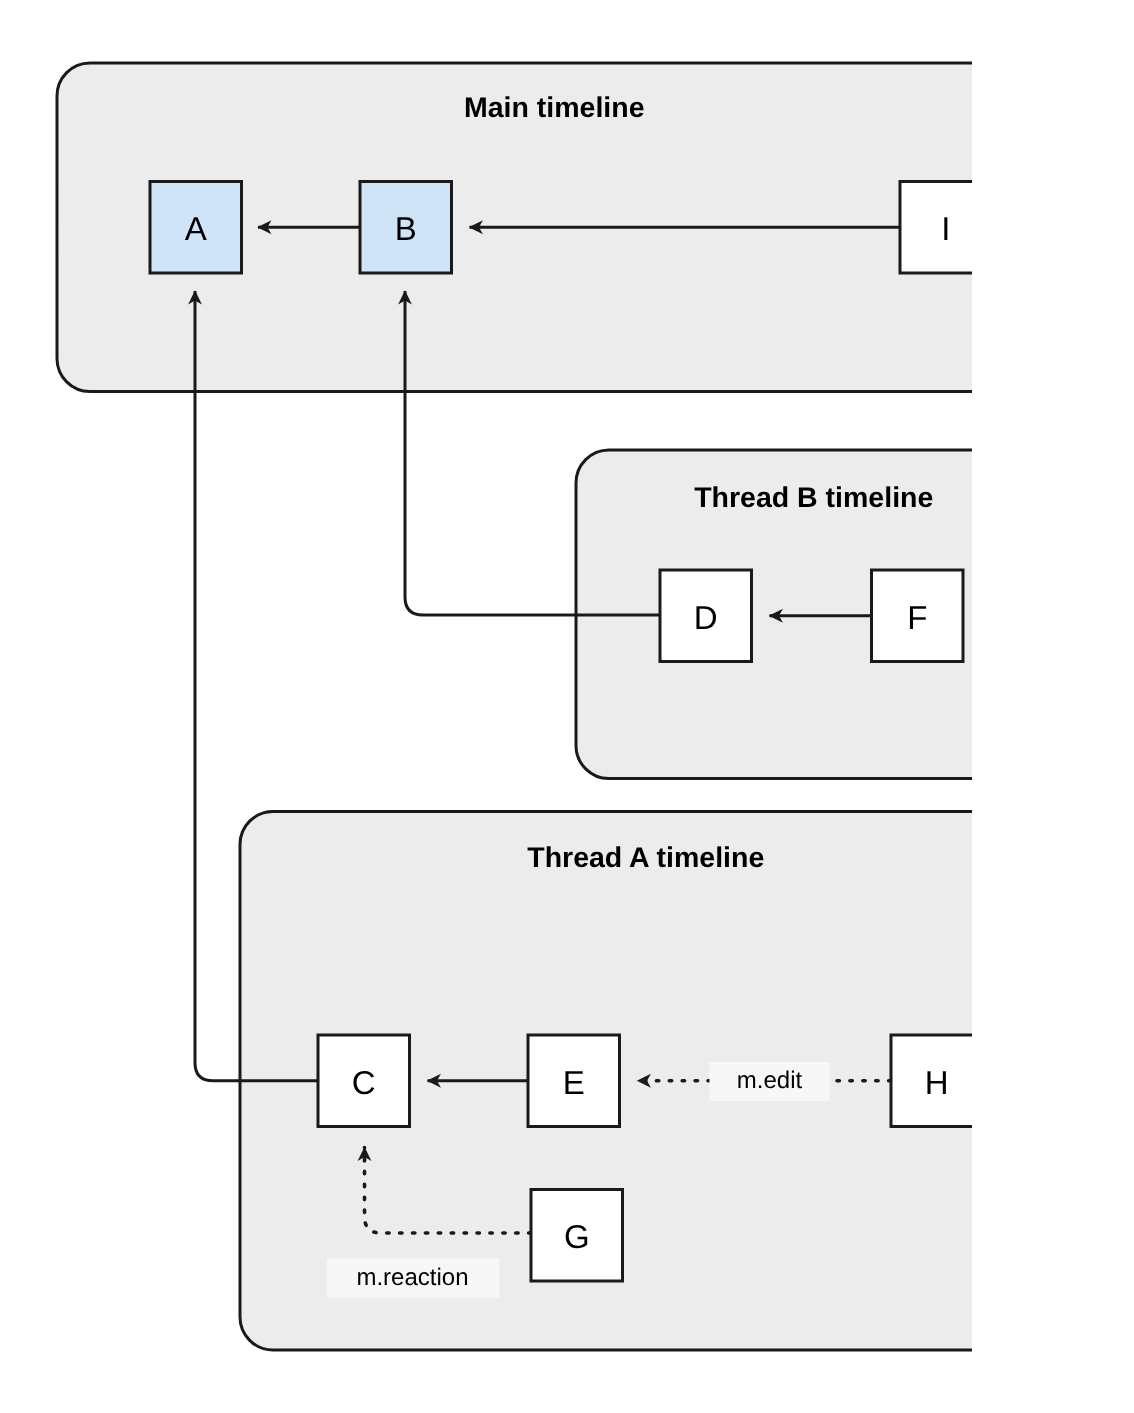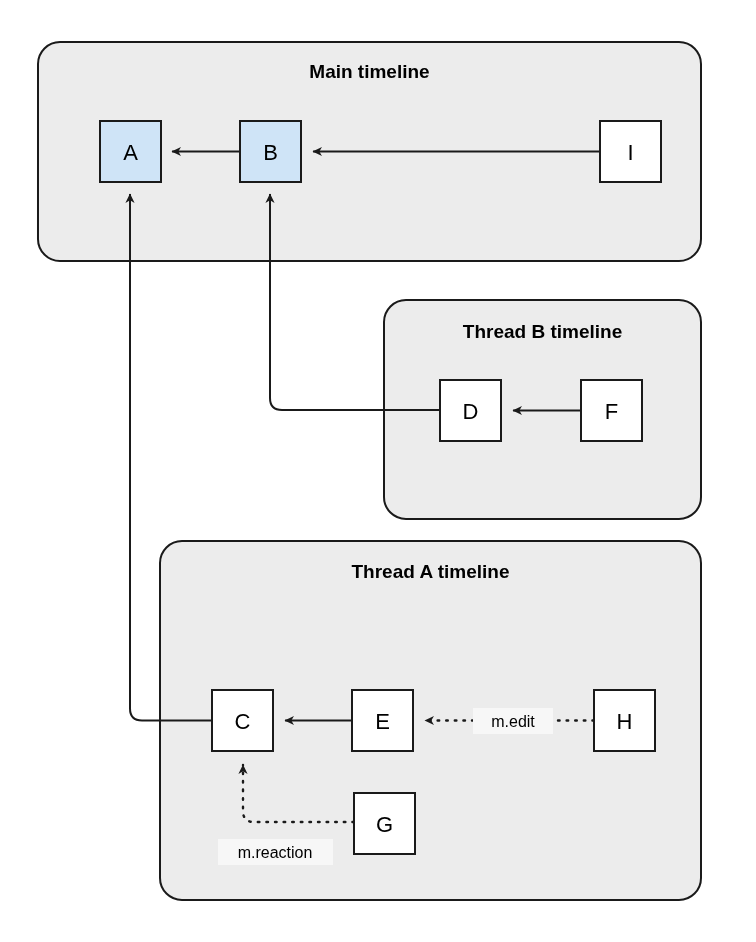--- a/index.html
+++ b/index.html
@@ -5,21 +5,21 @@
   html, body {
     margin: 0;
     padding: 0;
     background: #ffffff;
   }
   body {
     font-family: "Liberation Sans", sans-serif;
   }
   #canvas {
     position: relative;
-    width: 756px;
+    width: 648px;
     height: 942px;
     background: #ffffff;
     overflow: hidden;
   }
   #diagram-svg {
     position: absolute;
     left: 0;
     top: 0;
     width: 756px;
     height: 942px;

